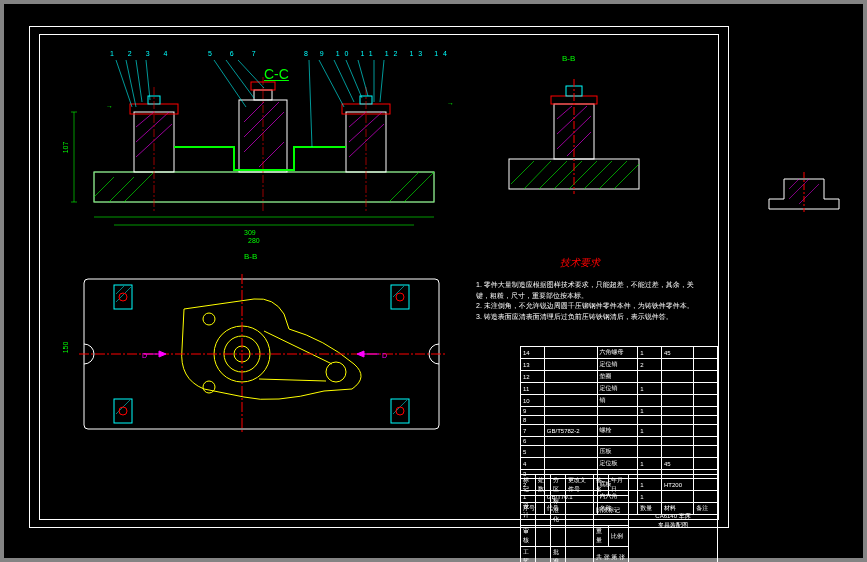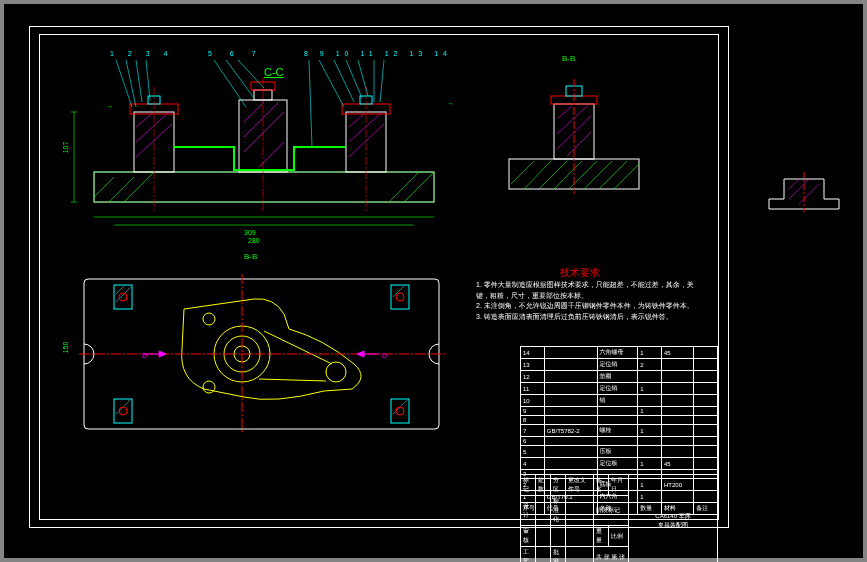--- a/index.html
+++ b/index.html
@@ -124,21 +124,21 @@
     <div style="position:absolute; left:300px; top:46px; color:#0ff; font-size:7px; letter-spacing:5px;">
       <span>8</span>&nbsp;<span>9</span>&nbsp;<span>10</span>&nbsp;<span>11</span>&nbsp;<span>12</span>&nbsp;<span>13</span>&nbsp;<span>14</span>
     </div>
 
     <div style="position:absolute; left:240px; top:248px; color:#0f0; font-size:8px;">B-B</div>
 
     <div style="position:absolute; left:56px; top:140px; color:#0f0; font-size:7px; transform:rotate(-90deg);">107</div>
     <div style="position:absolute; left:240px; top:225px; color:#0f0; font-size:7px;">309</div>
     <div style="position:absolute; left:244px; top:233px; color:#0f0; font-size:7px;">280</div>
 
-    <div style="position:absolute; left:260px; top:62px; color:#0f0; font-size:11px;text-decoration:underline;">C-C</div>
+    <div style="position:absolute; left:260px; top:62px; color:#0f0; font-size:14px;text-decoration:underline;">C-C</div>
     <div style="position:absolute; left:102px; top:98px; color:#0f0; font-size:7px;">→</div>
     <div style="position:absolute; left:443px; top:95px; color:#0f0; font-size:7px;">→</div>
 
     <svg width="150" height="150" style="left:495px; top:60px;">
       <rect x="10" y="95" width="130" height="30" fill="none" stroke="#fff"></rect>
       <g stroke="#0f0" stroke-width="0.6">
         <line x1="12" y1="120" x2="35" y2="97"></line>
           <line x1="25" y1="125" x2="52" y2="97"></line>
         <line x1="40" y1="125" x2="68" y2="97"></line>
           <line x1="55" y1="125" x2="83" y2="97"></line>
@@ -210,21 +210,21 @@
         <line x1="305" y1="85" x2="290" y2="85"></line>
           <polygon points="290,82 283,85 290,88" fill="#f0f"></polygon>
       </g>
 
       <line x1="-10" y1="10" x2="-10" y2="160" stroke="#0f0"></line>
     </svg>
     <div style="position:absolute; left:56px; top:340px; color:#0f0; font-size:7px; transform:rotate(-90deg);">150</div>
     <div style="position:absolute; left:138px; top:348px; color:#f0f; font-size:7px;">D</div>
     <div style="position:absolute; left:378px; top:348px; color:#f0f; font-size:7px;">D</div>
 
-    <div class="notes-title" style="left:556px; top:262px;">技术要求</div>
+    <div class="notes-title" style="left:556px; top:252px;font-style:italic;">技术要求</div>
     <div class="notes-body" style="left:472px; top:276px;">
       <div>1. 零件大量制造应根据图样技术要求，只能超差，不能过差，其余，关键，粗糙，尺寸，重要部位按本标。</div>
       <div>2. 未注倒角，不允许锐边周圆千压铆钢件零件本件，为铸铁件零件本。</div>
       <div>3. 铸造表面应清表面清理后过负前压铸铁钢清后，表示锐件答。</div>
     </div>
 
     <table class="tbl" style="left:516px; top:342px; width:198px;">
       <tbody id="bom-body">
           <tr>
             <td>14</td>

